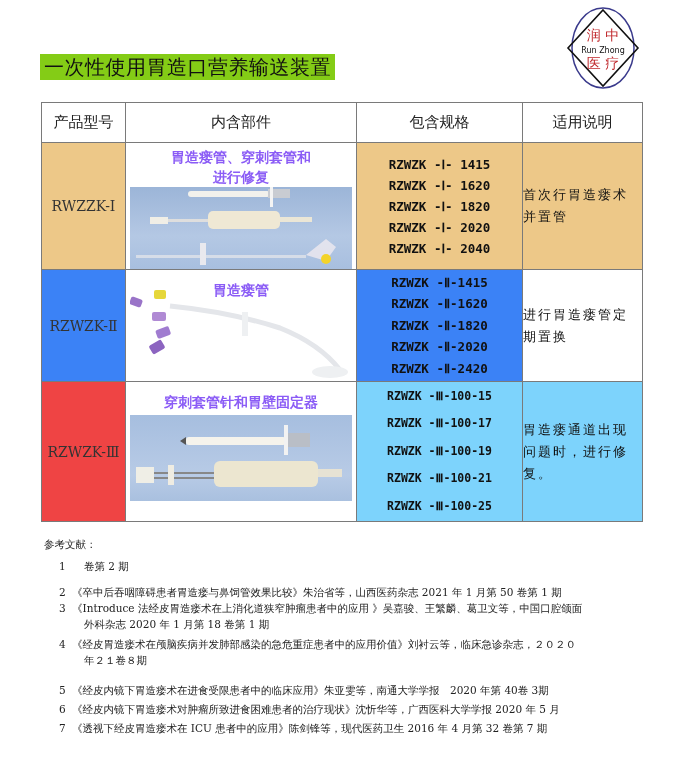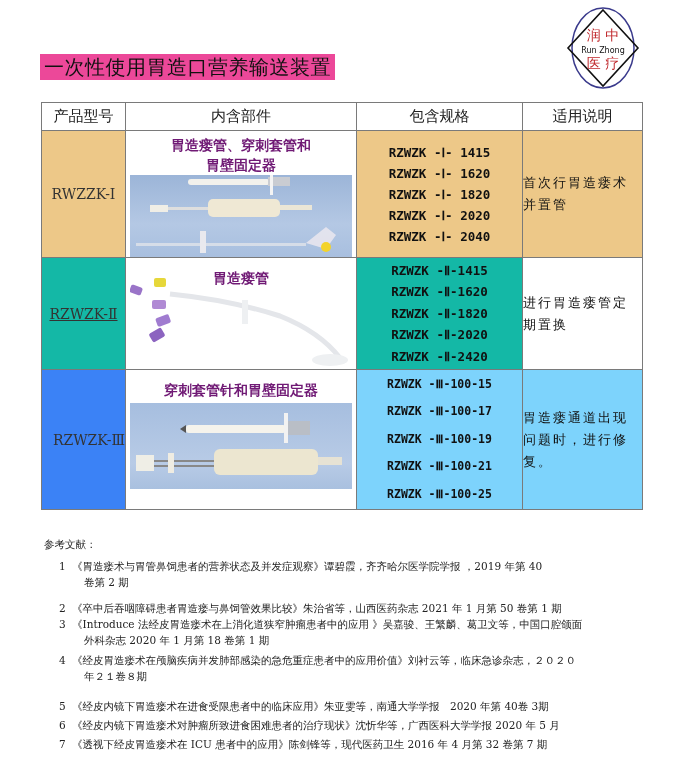--- a/index.html
+++ b/index.html
@@ -4,52 +4,52 @@
   <style>
     * { box-sizing: border-box; margin: 0; padding: 0; }
     html, body { width: 700px; height: 773px; background: #ffffff; overflow: hidden; }
     body { position: relative; font-family: "DejaVu Sans", sans-serif; color: #111; }
 
     .logo { position: absolute; left: 556px; top: 6px; width: 94px; height: 84px; }
     .logo svg { width: 100%; height: 100%; display: block; }
 
     .title {
       position: absolute; left: 40px; top: 54px; height: 26px;
-      background: #ec4899; padding: 0 4px;
+      background: #84cc16; padding: 0 4px;
       font-size: 20px; line-height: 26px; color: #111; letter-spacing: 0.5px;
     }
 
     table.spec {
       position: absolute; left: 41px; top: 102px; width: 601px;
       border-collapse: collapse; table-layout: fixed;
     }
     table.spec td, table.spec th {
       border: 1.5px solid #7a7a7a; padding: 0; vertical-align: middle;
     }
     table.spec th {
-      height: 28px; font-weight: normal; font-size: 15px; color: #222; background: #fff;
+      height: 40px; font-weight: normal; font-size: 15px; color: #222; background: #fff;
       font-family: "DejaVu Sans", sans-serif;
     }
     .col-model { width: 84px; }
     .col-parts { width: 231px; }
     .col-spec { width: 166px; }
     .col-desc { width: 120px; }
 
     .model {
       text-align: center; font-family: "DejaVu Serif", serif; font-size: 14px; color: #333;
     }
     .r1 .model, .r1 .spec-cell, .r1 .desc-cell { background: #edc888; }
-    .r2 .model, .r2 .spec-cell { background: #14b8a6; text-decoration: underline; }
+    .r2 .model, .r2 .spec-cell { background: #3b82f6; }
     .r2 .desc-cell { background: #ffffff; }
-    .r3 .model { background: #3b82f6; text-align: right; }
+    .r3 .model { background: #ef4444; }
     .r3 .spec-cell, .r3 .desc-cell { background: #7dd3fc; }
 
     .parts-cell { background: #fff; position: relative; }
     .parts-title {
-      text-align: center; font-size: 14px; font-weight: bold; color: #701a75; line-height: 20px;
+      text-align: center; font-size: 14px; font-weight: bold; color: #8b5cf6; line-height: 20px;
     }
     .photo { position: relative; margin: 0 4px; overflow: hidden; }
 
     .spec-cell { text-align: center; font-family: "DejaVu Sans Mono", monospace; font-weight: bold; font-size: 12.5px; color: #111; }
     .spec-list { list-style: none; display: inline-block; text-align: left; }
     .r1 .spec-list li { line-height: 21px; }
     .r2 .spec-list li { line-height: 21.5px; }
     .r3 .spec-list li { line-height: 27.5px; font-size: 11.5px; }
 
     .desc-cell { font-family: "DejaVu Serif", serif; font-size: 13px; color: #111; line-height: 22px; padding: 0 8px; letter-spacing: 2px; }
@@ -89,21 +89,21 @@
       <th>包含规格</th>
       <th>适用说明</th>
     </tr>
   </thead>
   <tbody>
 
     <tr class="r1" style="height:124px">
       <td class="model">RWZZK-Ⅰ</td>
       <td class="parts-cell">
         <div class="parts-title" style="margin-top:4px">胃造瘘管、穿刺套管和</div>
-        <div class="parts-title">胃壁固定器</div>
+        <div class="parts-title">进行修复</div>
         <div class="photo" style="height:82px;background:linear-gradient(180deg,#9cb5d8 0%,#b4c8e4 60%,#a8bfdf 100%);">
           <svg viewBox="0 0 222 82" width="100%" height="82">
             <rect x="58" y="4" width="82" height="6" rx="3" fill="#f2f1ec"></rect>
             <rect x="138" y="2" width="22" height="9" fill="#c9ccd2"></rect>
             <rect x="140" y="0" width="3" height="20" fill="#f4f4f4"></rect>
             <rect x="20" y="30" width="18" height="7" fill="#f0eee6"></rect>
             <rect x="38" y="32" width="40" height="3" fill="#dedede"></rect>
             <rect x="78" y="24" width="72" height="18" rx="5" fill="#efe8d4"></rect>
             <rect x="150" y="30" width="32" height="5" fill="#ebe6d6"></rect>
             <rect x="6" y="68" width="170" height="3" fill="#d6dde8"></rect>
@@ -185,21 +185,20 @@
       <td class="desc-cell">胃造瘘通道出现问题时，进行修复。</td>
     </tr>
   </tbody>
 </table>
 
 <div class="refs">
   <div class="refs-heading">参考文献：</div>
 
   <div class="ref">
     <span class="num">1</span>
-    <div>《胃造瘘术与胃管鼻饲患者的营养状态及并发症观察》谭碧霞，齐齐哈尔医学院学报 ，2019 年第 40</div>
     <div class="ref-indent" style="margin-left:-28px">卷第 2 期</div>
   </div>
 
   <div class="ref" style="margin-top:10px">
     <span class="num">2</span>
     <div>《卒中后吞咽障碍患者胃造瘘与鼻饲管效果比较》朱治省等，山西医药杂志 2021 年 1 月第 50 卷第 1 期</div>
   </div>
 
   <div class="ref">
     <span class="num">3</span>

